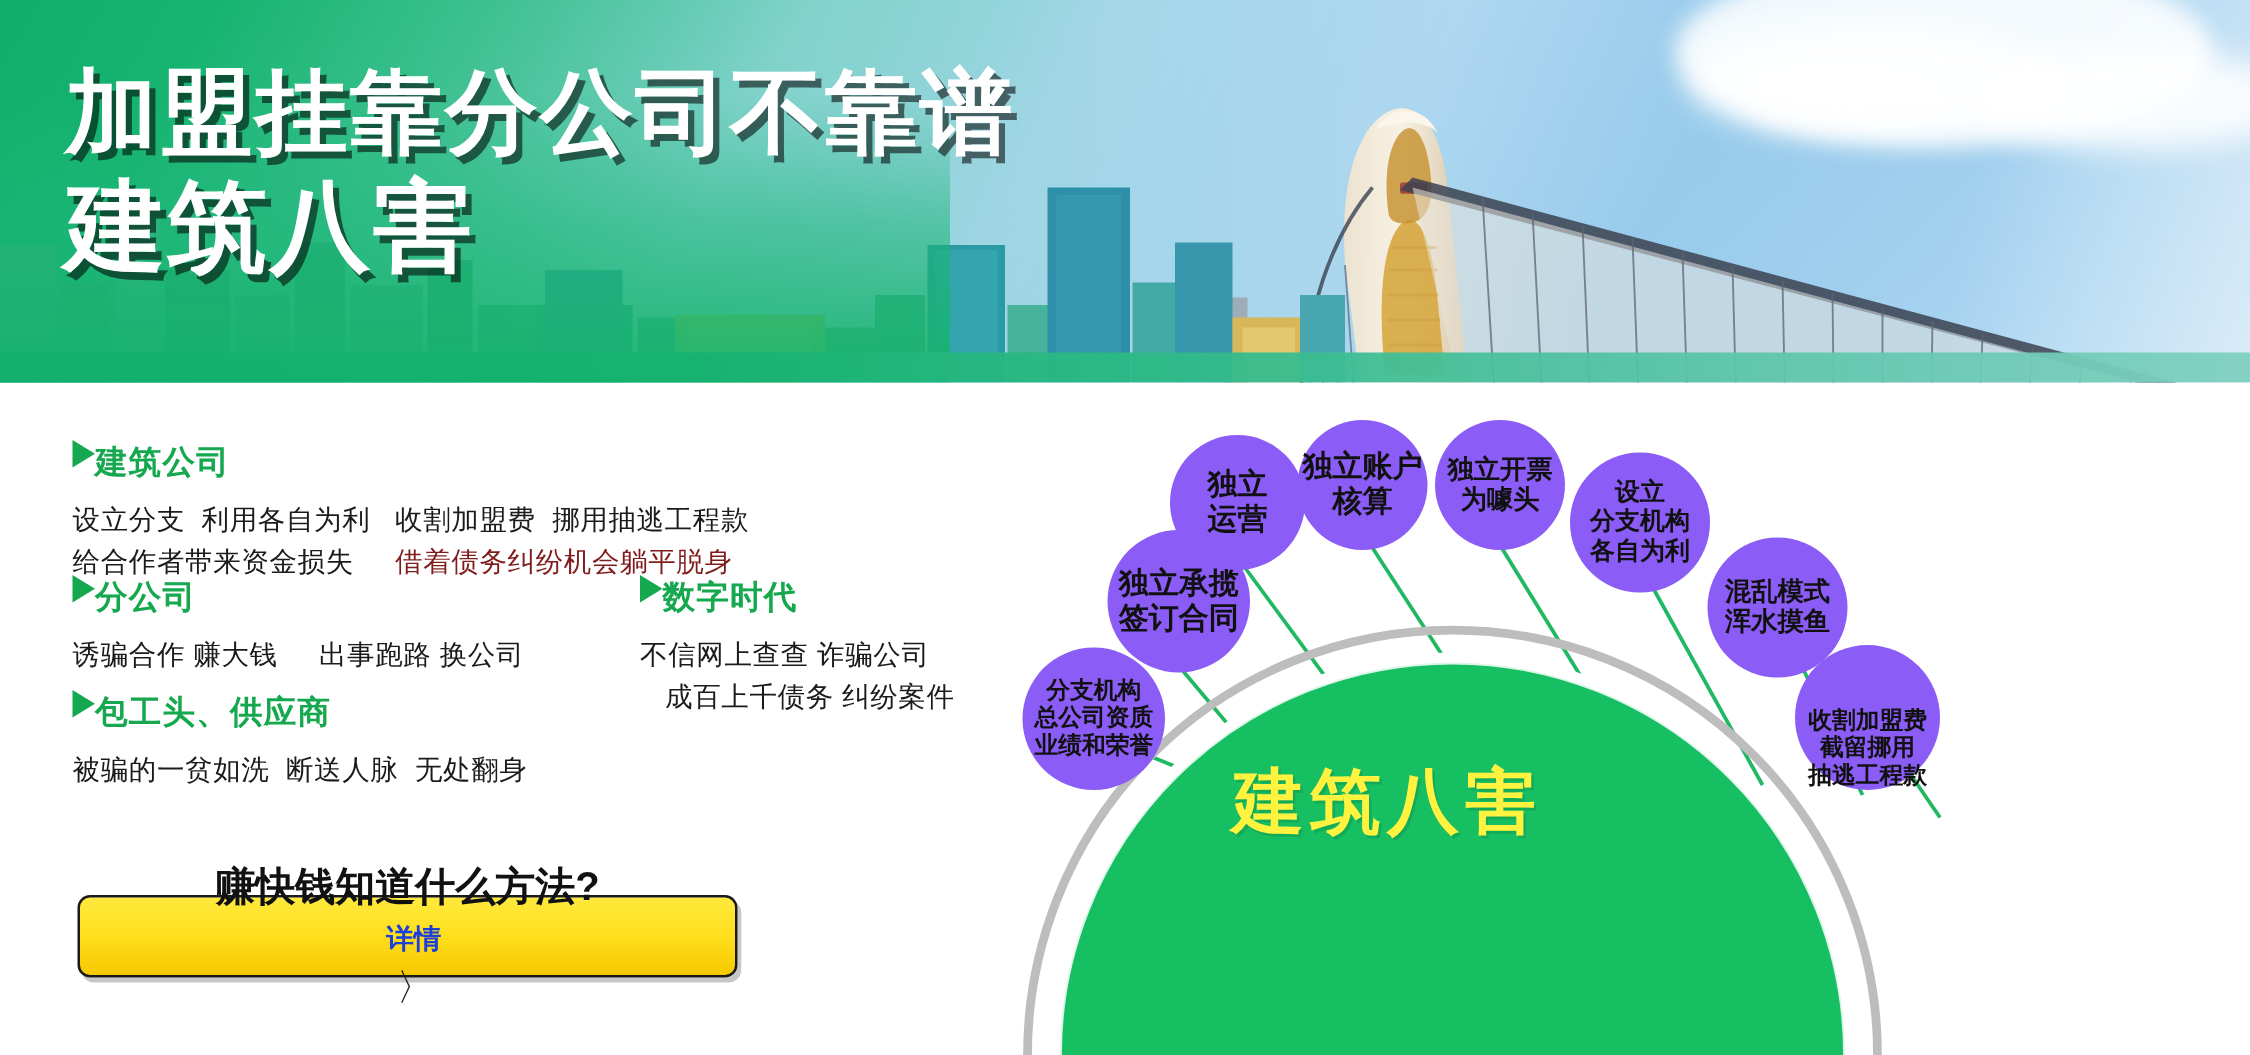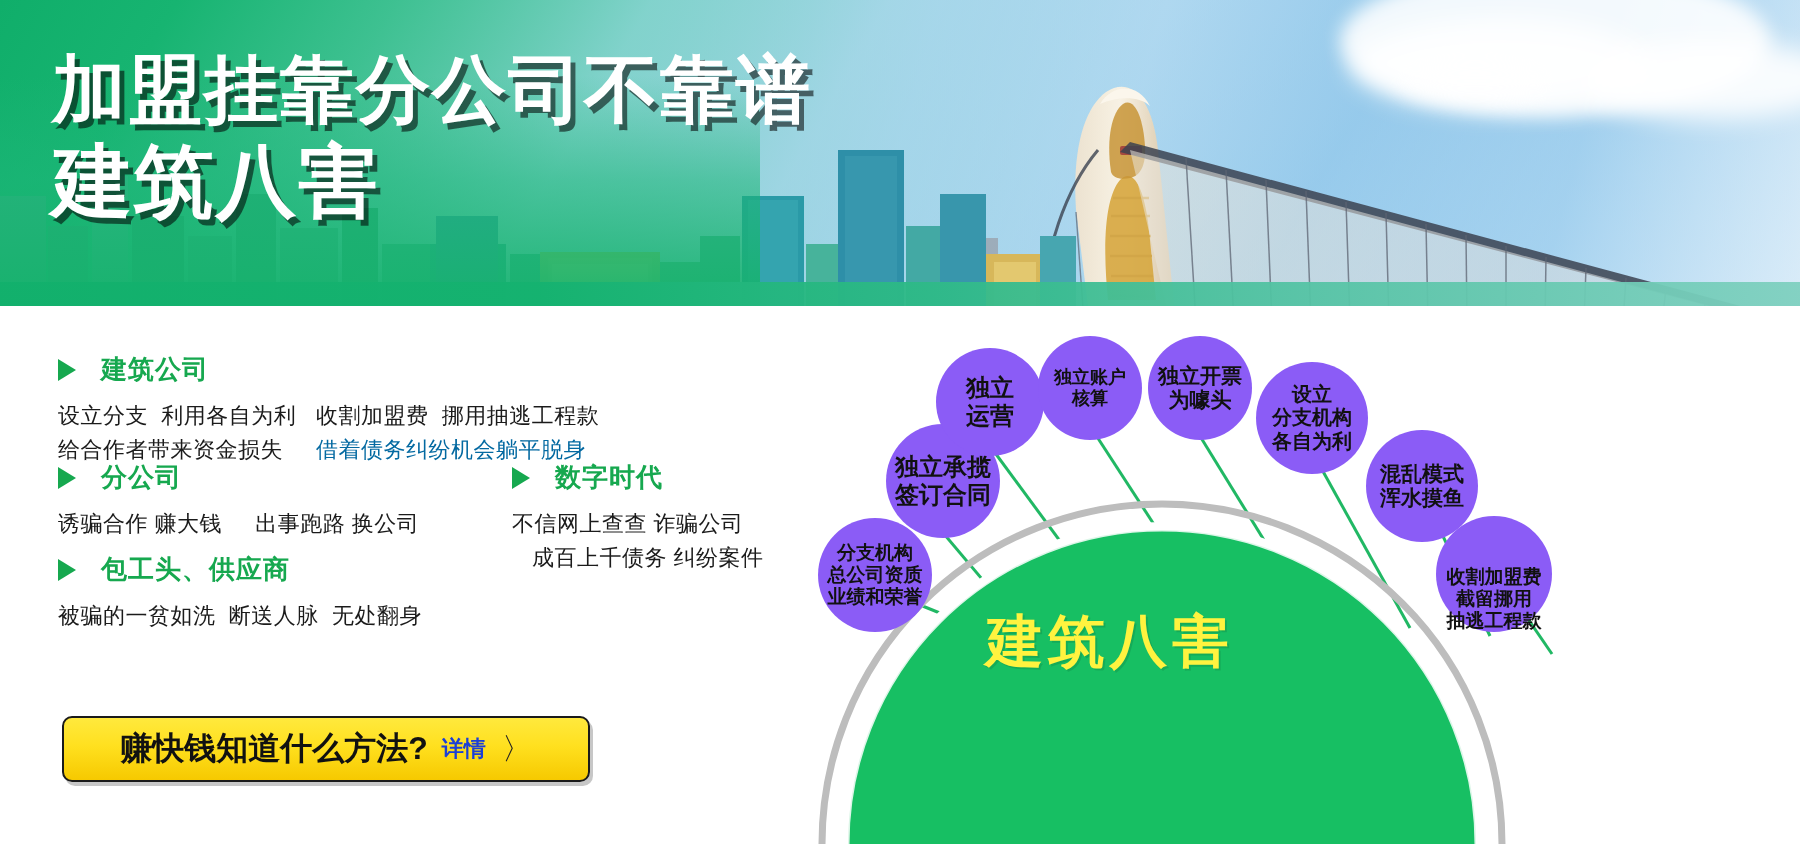--- a/index.html
+++ b/index.html
@@ -28,35 +28,35 @@
         text-shadow:5px 6px 0 rgba(0,0,0,.55);line-height:1.02;}
   .hero-title .l1{font-size:74px;}
   .hero-title .l2{font-size:80px;margin-top:14px;}
 
   
   .divider{position:absolute;left:0;top:322px;width:1800px;height:14px;background:#fff;}
 
   
   .left{position:absolute;left:0;top:336px;width:800px;height:508px;}
   .sec{position:absolute;}
-  .sec-h{display:flex;align-items:center;gap:25px;}
+  .sec-h{display:flex;align-items:flex-start;gap:0;}
   .tri{width:0;height:0;border-left:18px solid #16a84f;border-top:11px solid transparent;border-bottom:11px solid transparent;}
   .sec-t{color:#16a84f;font-size:26px;font-weight:700;letter-spacing:1px;}
   .sec-b{margin-top:13px;color:#1b1b1b;font-size:22px;line-height:1.45;letter-spacing:.5px;white-space:pre;}
-  .hl{color:#0369a1;}
+  .hl{color:#7f1d1d;}
 
   .s1{left:58px;top:16px;}
   .s2{left:58px;top:124px;}
   .s3{left:58px;top:216px;}
   .s4{left:512px;top:124px;}
 
   .cta{position:absolute;left:62px;top:380px;width:524px;height:62px;border-radius:10px;
      background:linear-gradient(to bottom,#ffe93d 0%,#ffe01f 45%,#f6c900 100%);
      border:2px solid #1a1a1a;display:flex;align-items:center;justify-content:center;gap:4px;
-     box-shadow:3px 4px 0 rgba(0,0,0,.22);cursor:pointer;}
+     box-shadow:3px 4px 0 rgba(0,0,0,.22);cursor:pointer;flex-direction:column;}
   .cta-t{font-size:32px;font-weight:700;color:#111;letter-spacing:0px;}
   .cta-d{font-size:22px;font-weight:700;color:#1b3fd8;margin-left:10px;}
   .cta-ch{font-size:30px;color:#222;margin-left:12px;font-weight:400;}
 
   
   .right{position:absolute;left:800px;top:336px;width:1000px;height:508px;}
   .rsvg{position:absolute;left:0;top:0;}
   .bub{position:absolute;border-radius:50%;background:#8b5cf6;display:flex;
      align-items:center;justify-content:center;text-align:center;color:#111;
      font-weight:700;line-height:1.16;}
@@ -264,21 +264,21 @@
       </div>
     </div>
 
     <div class="bub" style="left:136px;top:12px;width:108px;height:108px;font-size:24px;">
       <div>
         <span>独立</span>
         <span>运营</span>
       </div>
     </div>
 
-    <div class="bub" style="left:238px;top:0px;width:104px;height:104px;font-size:18px;">
+    <div class="bub" style="left:238px;top:0px;width:104px;height:104px;font-size:24px;">
       <div>
         <span>独立账户</span>
         <span>核算</span>
       </div>
     </div>
 
     <div class="bub" style="left:348px;top:0px;width:104px;height:104px;font-size:21px;">
       <div>
         <span>独立开票</span>
         <span>为噱头</span>

